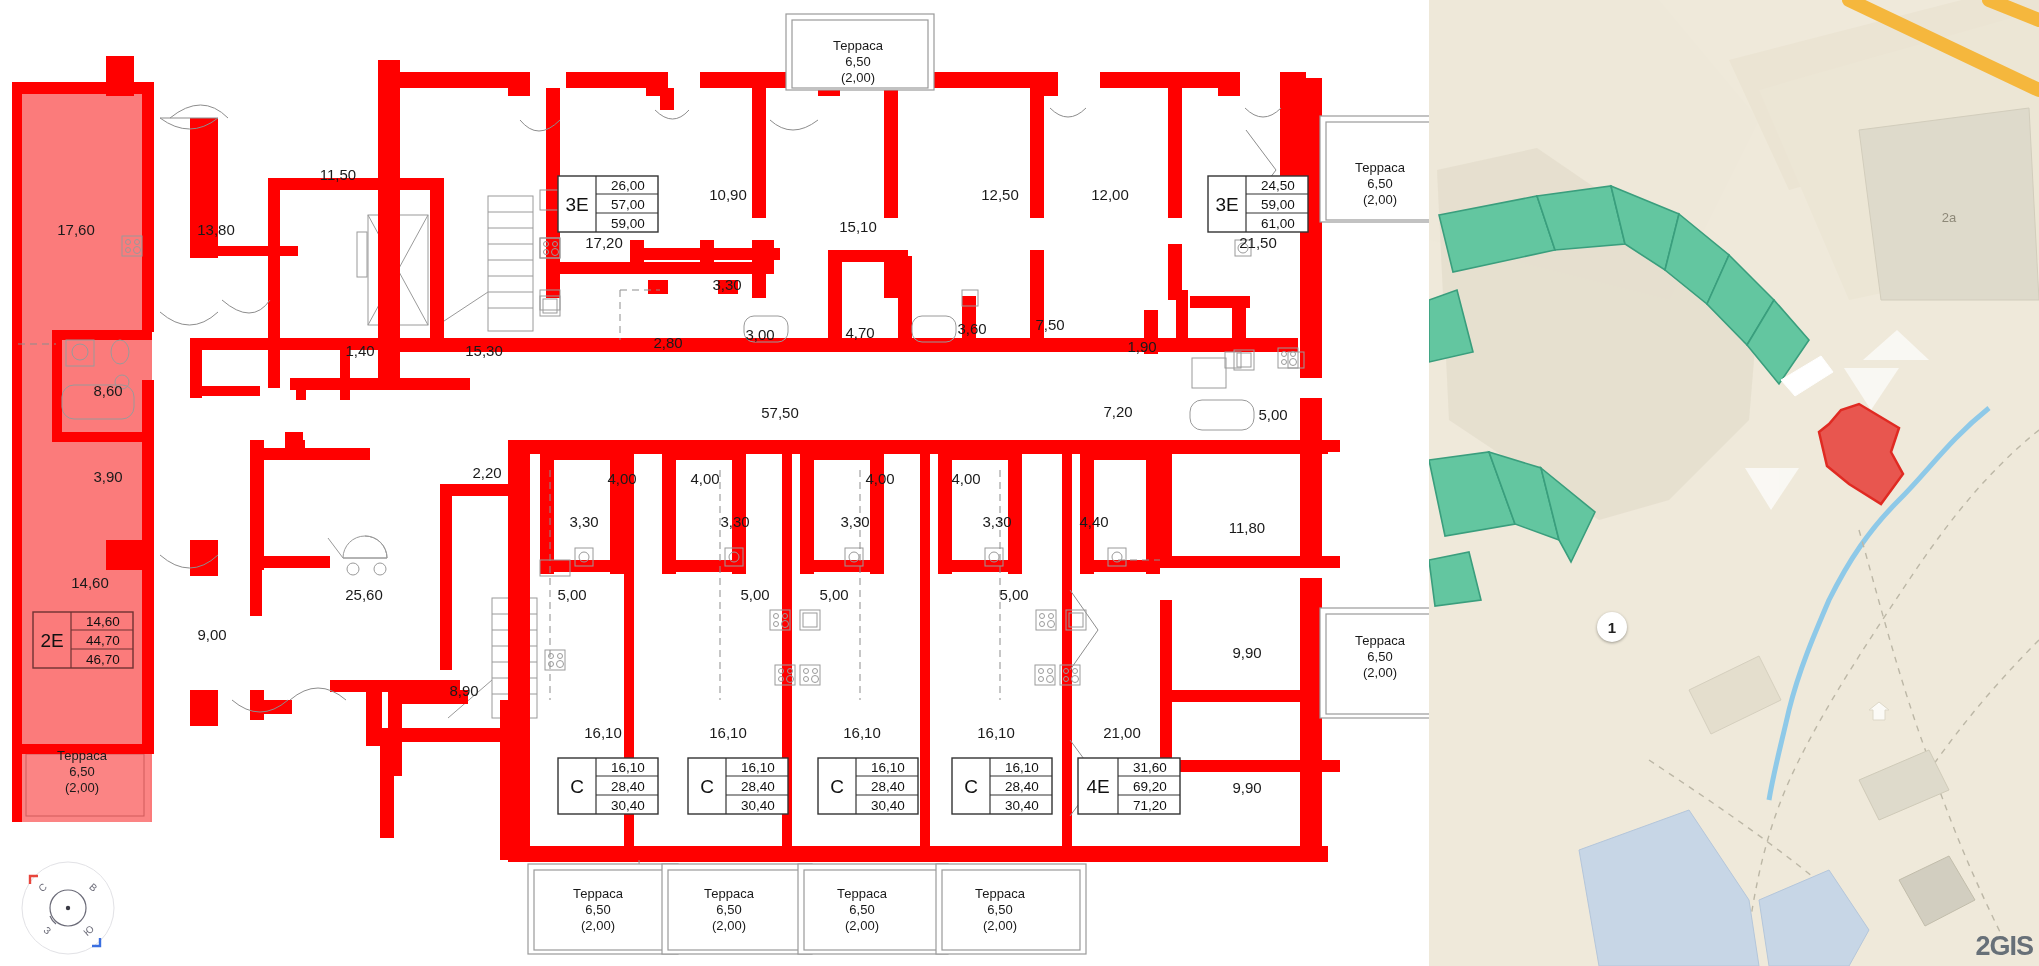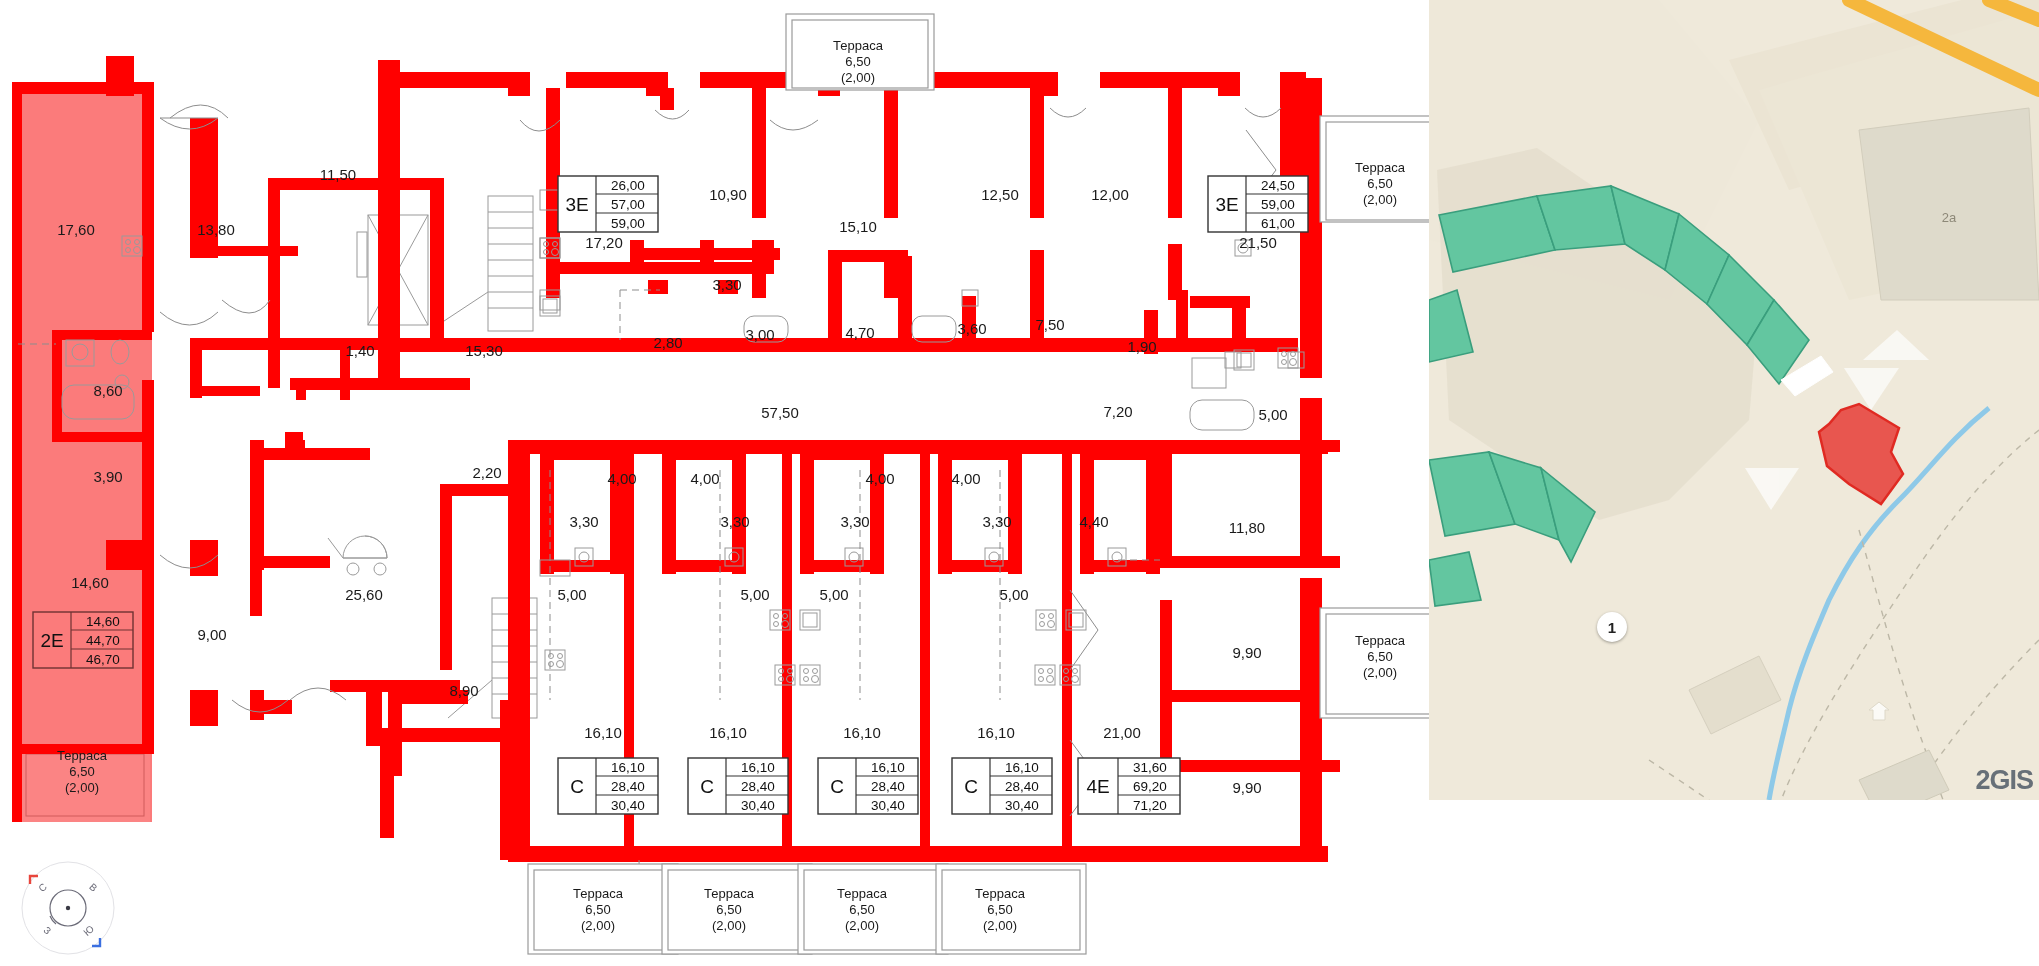--- a/index.html
+++ b/index.html
@@ -10,21 +10,21 @@
   #plan{position:absolute;left:0;top:0;width:1429px;height:966px;background:#ffffff;overflow:hidden;}
   #plan svg{position:absolute;left:0;top:0;}
 
   .rmlabel{font-family:"Liberation Sans",sans-serif;font-size:15px;fill:#1a1a1a;text-anchor:middle;}
   .terr{font-family:"Liberation Sans",sans-serif;font-size:13px;fill:#1a1a1a;text-anchor:middle;}
   .aptcode{font-family:"Liberation Sans",sans-serif;font-size:19px;fill:#111;text-anchor:middle;}
   .aptnum{font-family:"Liberation Sans",sans-serif;font-size:13.5px;fill:#111;text-anchor:middle;}
   .compasslet{font-family:"Liberation Sans",sans-serif;font-size:10px;fill:#6b6b78;text-anchor:middle;}
 
   
-  #map{position:absolute;left:1429px;top:0;width:610px;height:800px;background:#7dd3fc;overflow:hidden;}
+  #map{position:absolute;left:1429px;top:0;width:610px;height:966px;background:#7dd3fc;overflow:hidden;}
   #map svg{position:absolute;left:0;top:0;}
   .maplbl{font-family:"Liberation Sans",sans-serif;font-size:13px;fill:#8d8878;text-anchor:middle;}
   #gislogo{position:absolute;right:6px;bottom:4px;font-family:"Liberation Sans",sans-serif;
            font-size:27px;font-weight:bold;color:#5c6670;letter-spacing:-1px;opacity:.92;}
   #marker1{position:absolute;left:1597px;top:612px;width:30px;height:30px;border-radius:50%;
            background:#fff;box-shadow:0 1px 3px rgba(0,0,0,.35);display:flex;align-items:center;
            justify-content:center;font-size:15px;font-weight:bold;color:#222;
            font-family:"Liberation Sans",sans-serif;}
 </style>
 </head>

